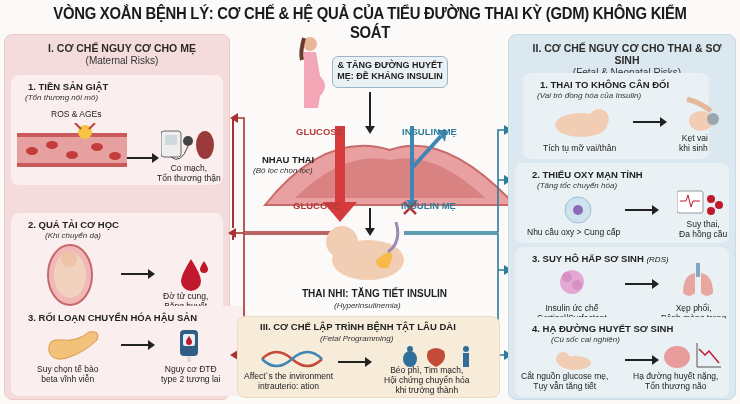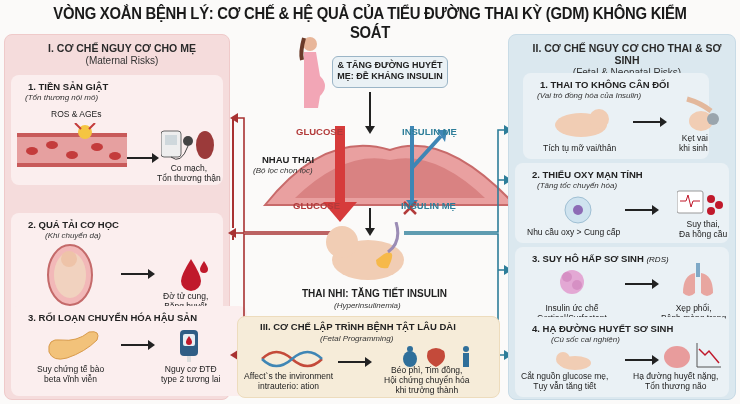--- a/index.html
+++ b/index.html
@@ -87,21 +87,21 @@
         <div>Băng huyết</div>
     </div>
   </div>
 
   <div class="card" style="left:6px;top:271px;width:236px;height:90px;">
     <div class="card-title">3. RỐI LOẠN CHUYỂN HÓA HẬU SẢN</div>
     <svg class="ic" style="left:34px;top:22px;" width="56" height="34">
       <path d="M4 24 Q2 10 16 12 Q32 14 44 4 Q56 2 52 12 Q40 24 22 30 Q8 34 4 24Z" fill="#f2c27a" stroke="#d89a4a"></path>
     </svg>
     <div class="cap" style="left:26px;top:58px;">
-      <div>Suy chứng tế bào</div>
+      <div>Suy chọn tế bào</div>
         <div>beta vĩnh viễn</div>
     </div>
     <div class="arrow" style="left:110px;top:38px;width:28px;"></div>
     <svg class="ic" style="left:168px;top:22px;" width="20" height="36">
       <rect x="1" y="2" width="18" height="26" rx="4" fill="#2f5d85"></rect>
       <rect x="4" y="6" width="12" height="12" rx="2" fill="#e8eef3"></rect>
       <path d="M10 8 Q13 12 13 14 A3 3 0 0 1 7 14 Q7 12 10 8Z" fill="#c0192b"></path>
       <rect x="8" y="28" width="4" height="6" fill="#ddd"></rect>
     </svg>
     <div class="cap" style="left:150px;top:58px;">
@@ -183,21 +183,21 @@
   </div>
   <div class="arrow" style="left:100px;top:44px;width:28px;"></div>
   <svg class="ic" style="left:160px;top:28px;" width="90" height="22">
     <circle cx="12" cy="4" r="3" fill="#2f6f9a"></circle>
       <ellipse cx="12" cy="14" rx="7" ry="8" fill="#2f6f9a"></ellipse>
     <path d="M30 6 Q38 0 46 6 Q50 16 38 22 Q26 16 30 6Z" fill="#c44a3a"></path>
     <circle cx="68" cy="4" r="3" fill="#2f6f9a"></circle>
       <rect x="65" y="8" width="6" height="14" fill="#2f6f9a"></rect>
   </svg>
   <div class="cap" style="left:146px;top:48px;">
-    <div>Béo phì, Tim đồng,</div>
+    <div>Béo phì, Tim mạch,</div>
       <div>Hội chứng chuyển hóa</div>
       <div>khi trưởng thành</div>
   </div>
 </div>
 
 <div class="panel panel-right">
   <div class="panel-head">II. CƠ CHẾ NGUY CƠ CHO THAI &amp; SƠ SINH</div>
   <div class="panel-sub">(Fetal &amp; Neonatal Risks)</div>
 
   <div class="card" style="left:6px;top:38px;width:186px;height:86px;margin-left:8px;">

